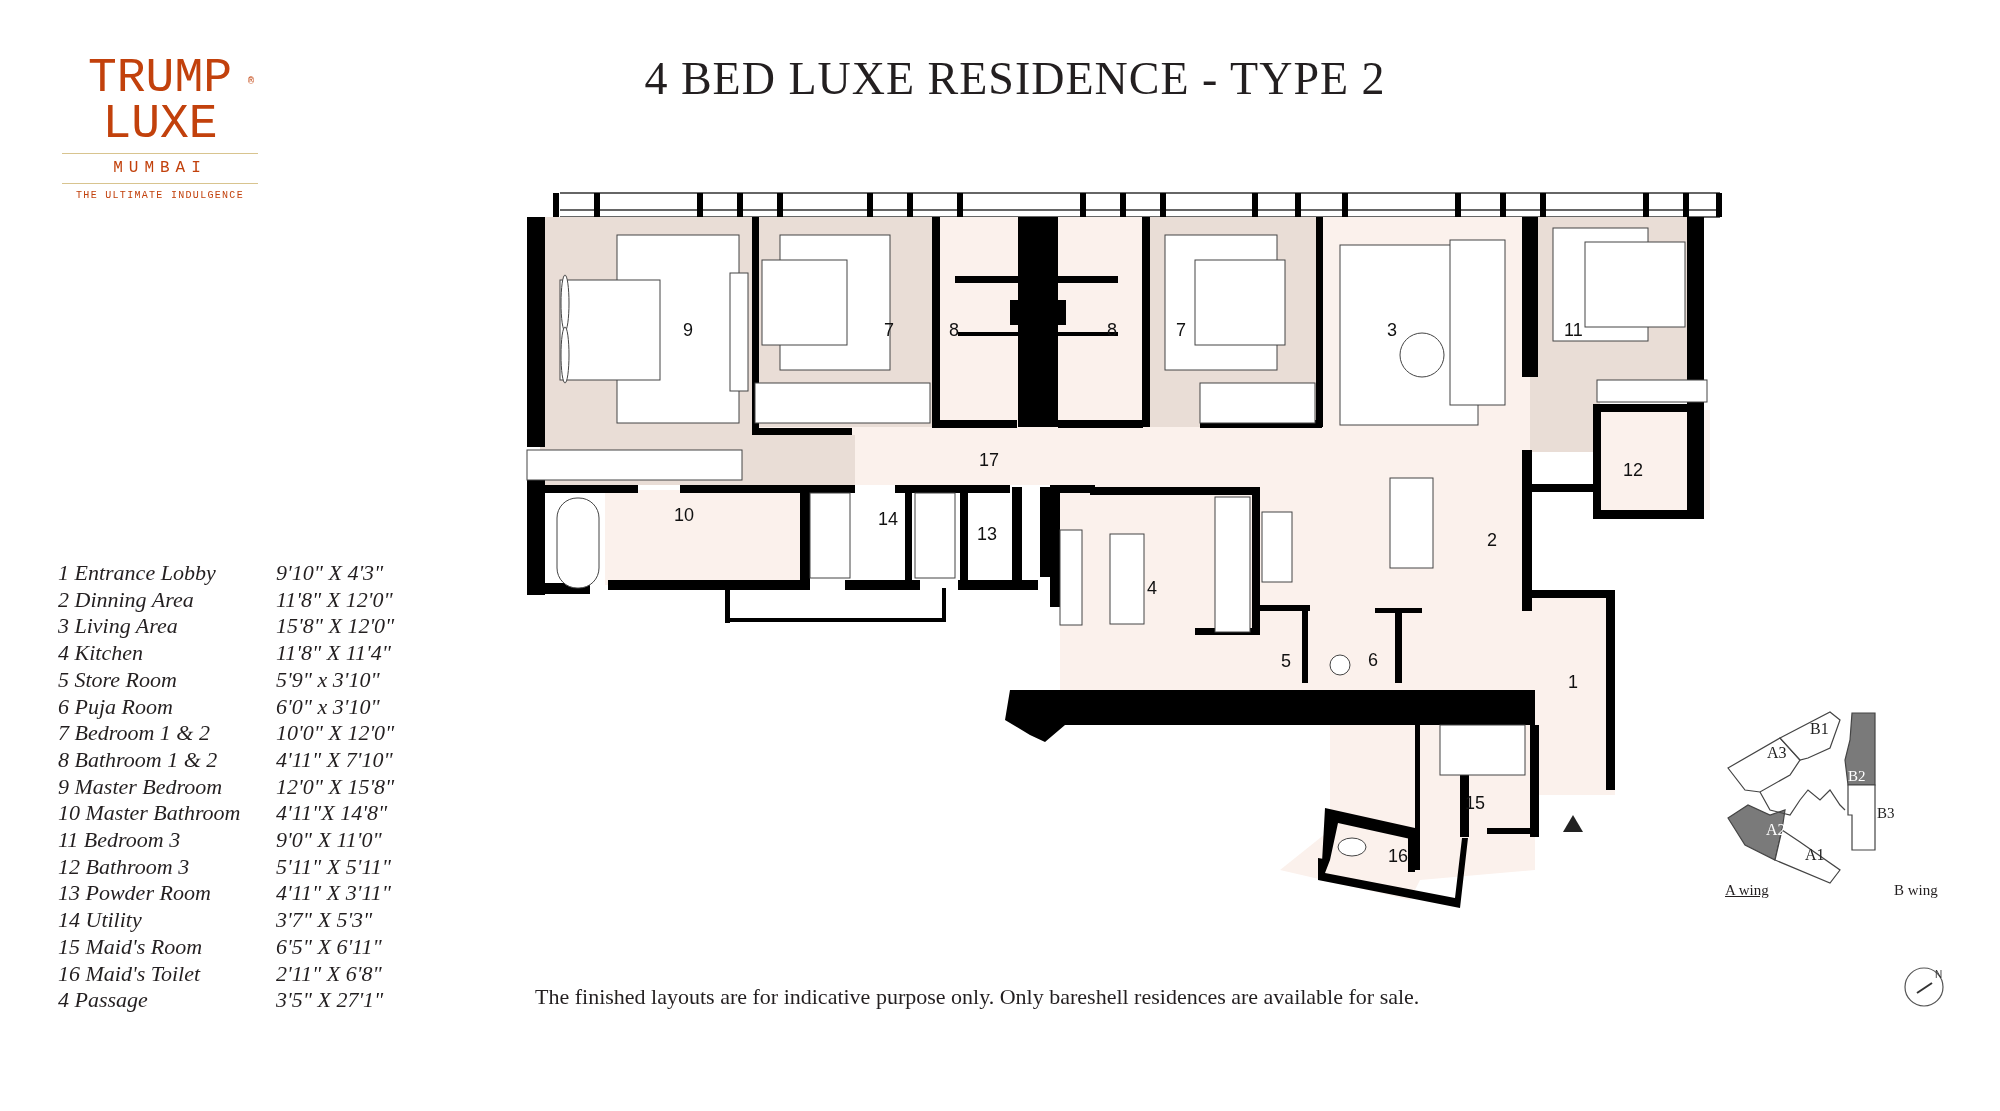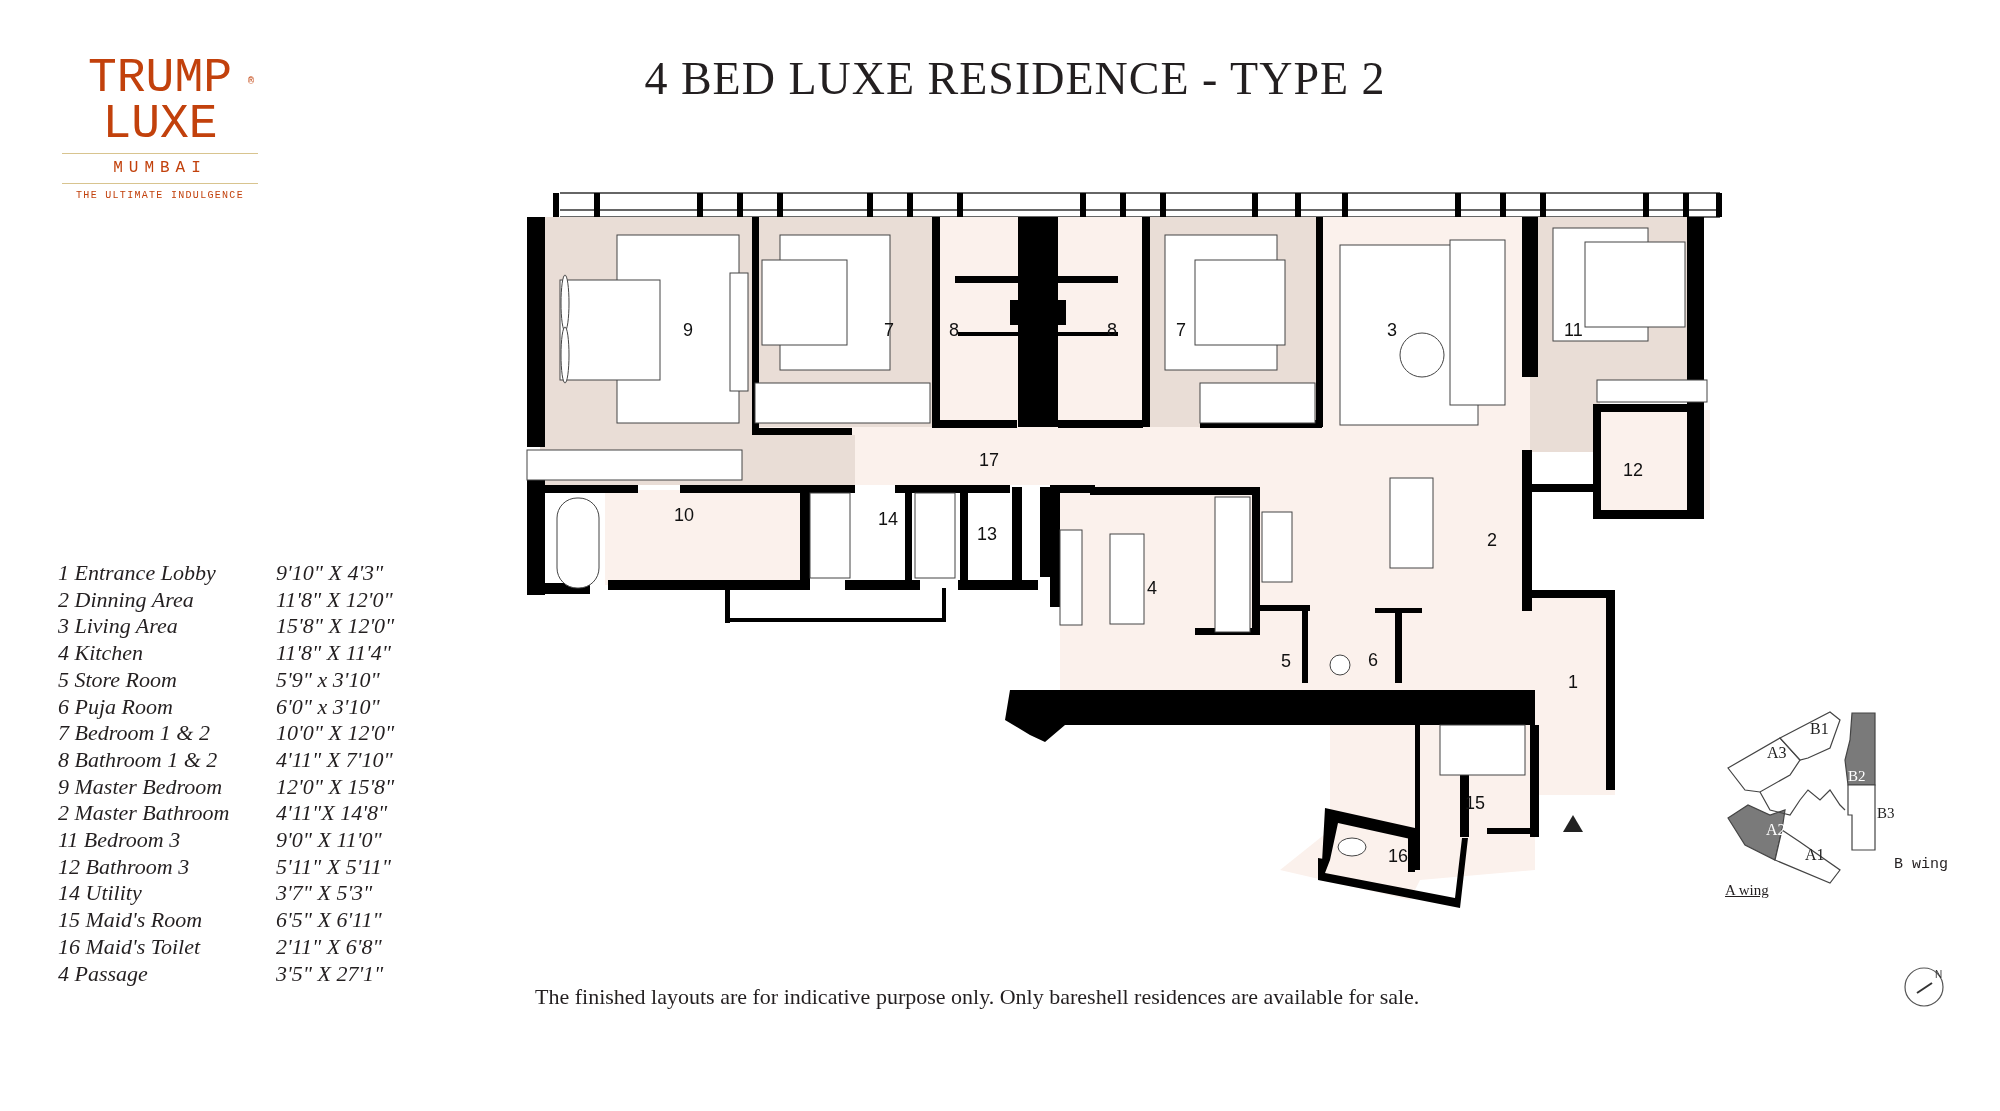--- a/index.html
+++ b/index.html
@@ -66,30 +66,34 @@
     </div>
     <div class="row">
       <span class="name">8 Bathroom 1 &amp; 2</span>
       <span class="dim">4'11" X 7'10"</span>
     </div>
     <div class="row">
       <span class="name">9 Master Bedroom</span>
       <span class="dim">12'0" X 15'8"</span>
     </div>
     <div class="row">
-      <span class="name">2 Master Bathroom</span>
+      <span class="name">10 Master Bathroom</span>
       <span class="dim">4'11"X 14'8"</span>
     </div>
     <div class="row">
       <span class="name">11 Bedroom 3</span>
       <span class="dim">9'0" X 11'0"</span>
     </div>
     <div class="row">
       <span class="name">12 Bathroom 3</span>
       <span class="dim">5'11" X 5'11"</span>
+    </div>
+    <div class="row">
+      <span class="name">13 Powder Room</span>
+      <span class="dim">4'11" X 3'11"</span>
     </div>
     <div class="row">
       <span class="name">14 Utility</span>
       <span class="dim">3'7" X 5'3"</span>
     </div>
     <div class="row">
       <span class="name">15 Maid's Room</span>
       <span class="dim">6'5" X 6'11"</span>
     </div>
     <div class="row">
@@ -305,15 +309,15 @@
   </g>
 
   <g>
     <circle cx="1924" cy="987" r="19" fill="none" stroke="#555" stroke-width="1.2"></circle>
     <line x1="1917" y1="993" x2="1932" y2="983" stroke="#333" stroke-width="2"></line>
     <text x="1935" y="978" font-family="Liberation Sans, sans-serif" font-size="10" fill="#333">N</text>
   </g>
 </svg>
 
 <div class="wing" style="left:1725px;top:882px;text-decoration:underline;">A wing</div>
-<div class="wing" style="left:1894px;top:856px;font-family:Liberation Mono, monospace;">B wing</div>
+<div class="wing" style="left:1894px;top:882px;">B wing</div>
 
 <div class="disclaimer">The finished layouts are for indicative purpose only. Only bareshell residences are available for sale.</div>
 
 </body></html>

